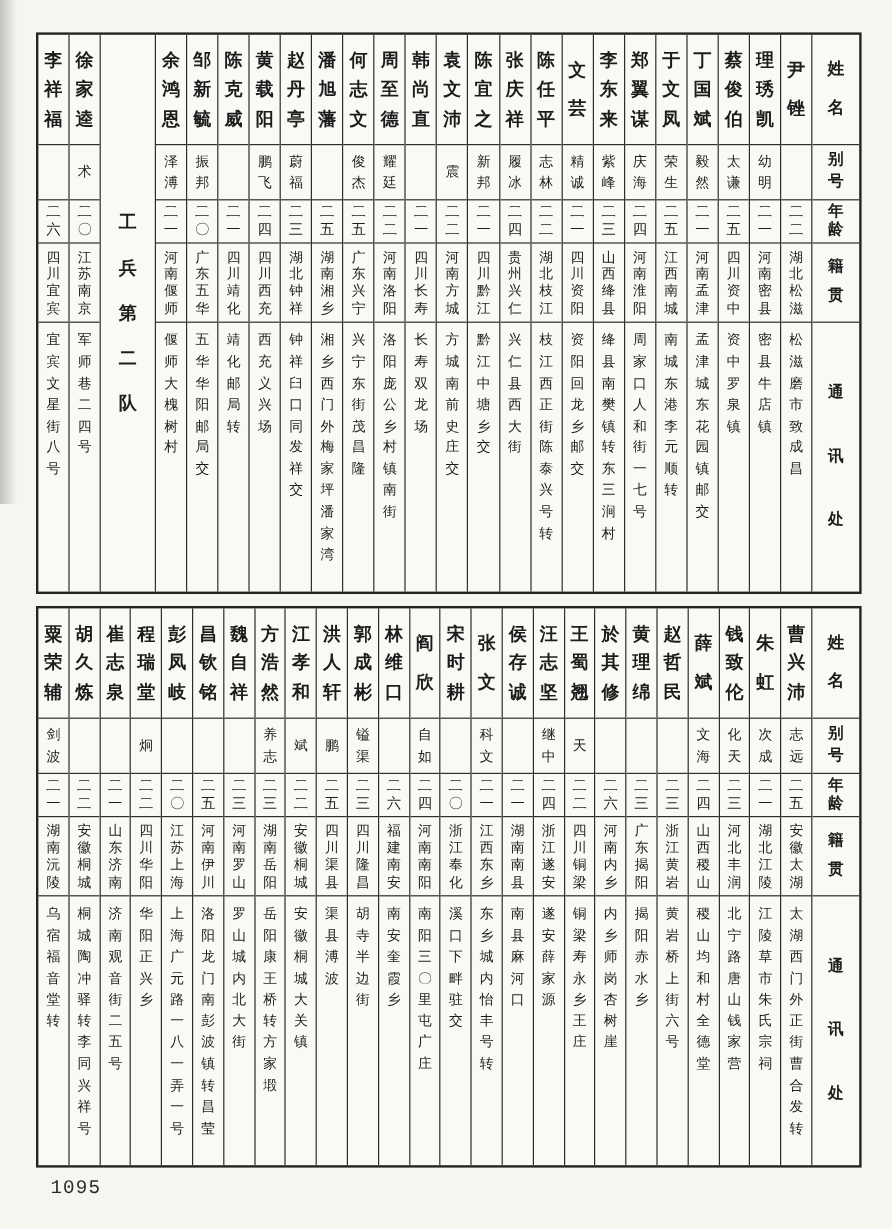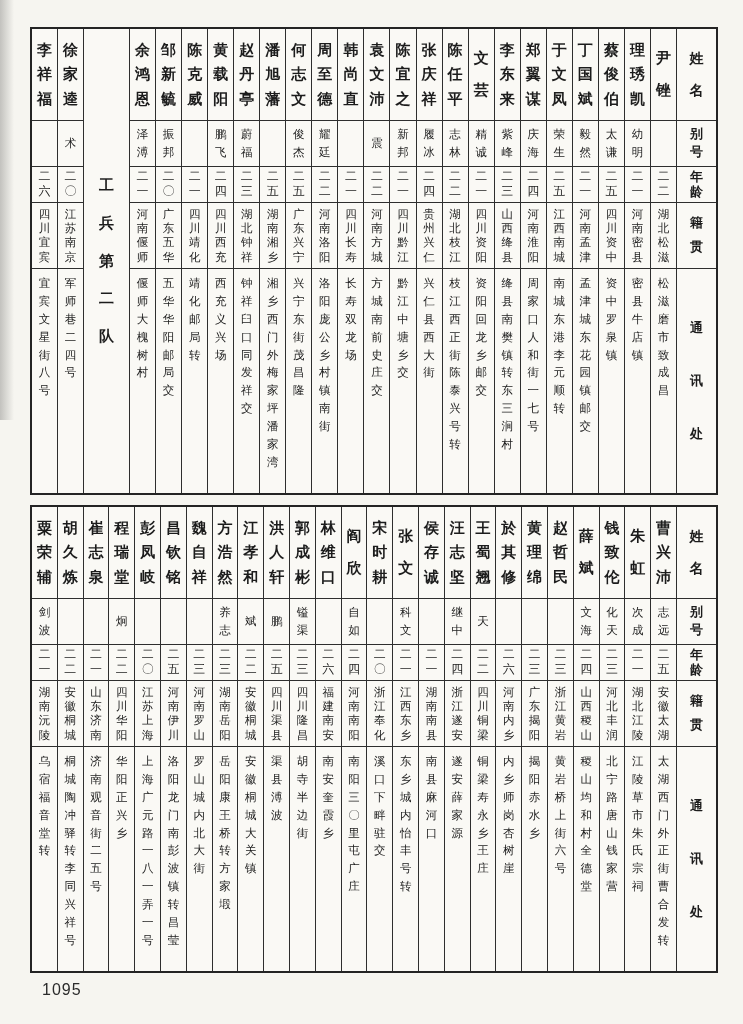--- a/index.html
+++ b/index.html
@@ -50,21 +50,21 @@
   .cell-native{height:66px;justify-content:space-evenly;font-size:11.5px;padding:3px 0;}
   .cell-addr{flex:1 1 auto;border-bottom:none;font-size:11.5px;padding-top:7px;gap:3.5px;justify-content:flex-start;}
   .header-col .cell{font-size:13px;}
   .header-col .cell-name{font-size:14px;}
   .header-col .cell-addr{justify-content:space-evenly;padding:18px 0;}
   .ch{display:block;text-align:center;line-height:1.12;}
   .cell-addr .ch{line-height:1.25;}
   .page-number{
     position:absolute;left:42px;top:981px;
     font-size:16px;letter-spacing:1px;color:#2b2b2b;
-    font-family:Liberation Sans, sans-serif;
+    font-family:Liberation Mono, monospace;
   }
 </style>
 </head>
 <body>
 
 <div class="page">
   <div class="rtable" id="table-top">
       <div class="col header-col">
     <div class="cell cell-name">
           <span class="ch">姓</span>

